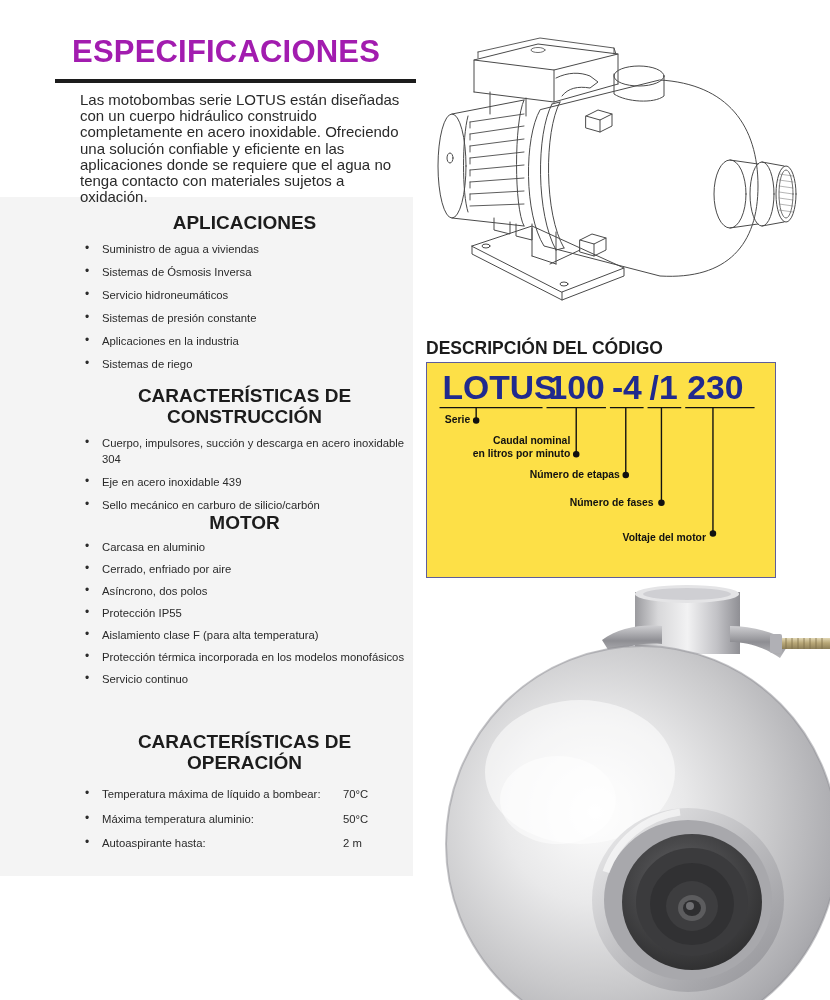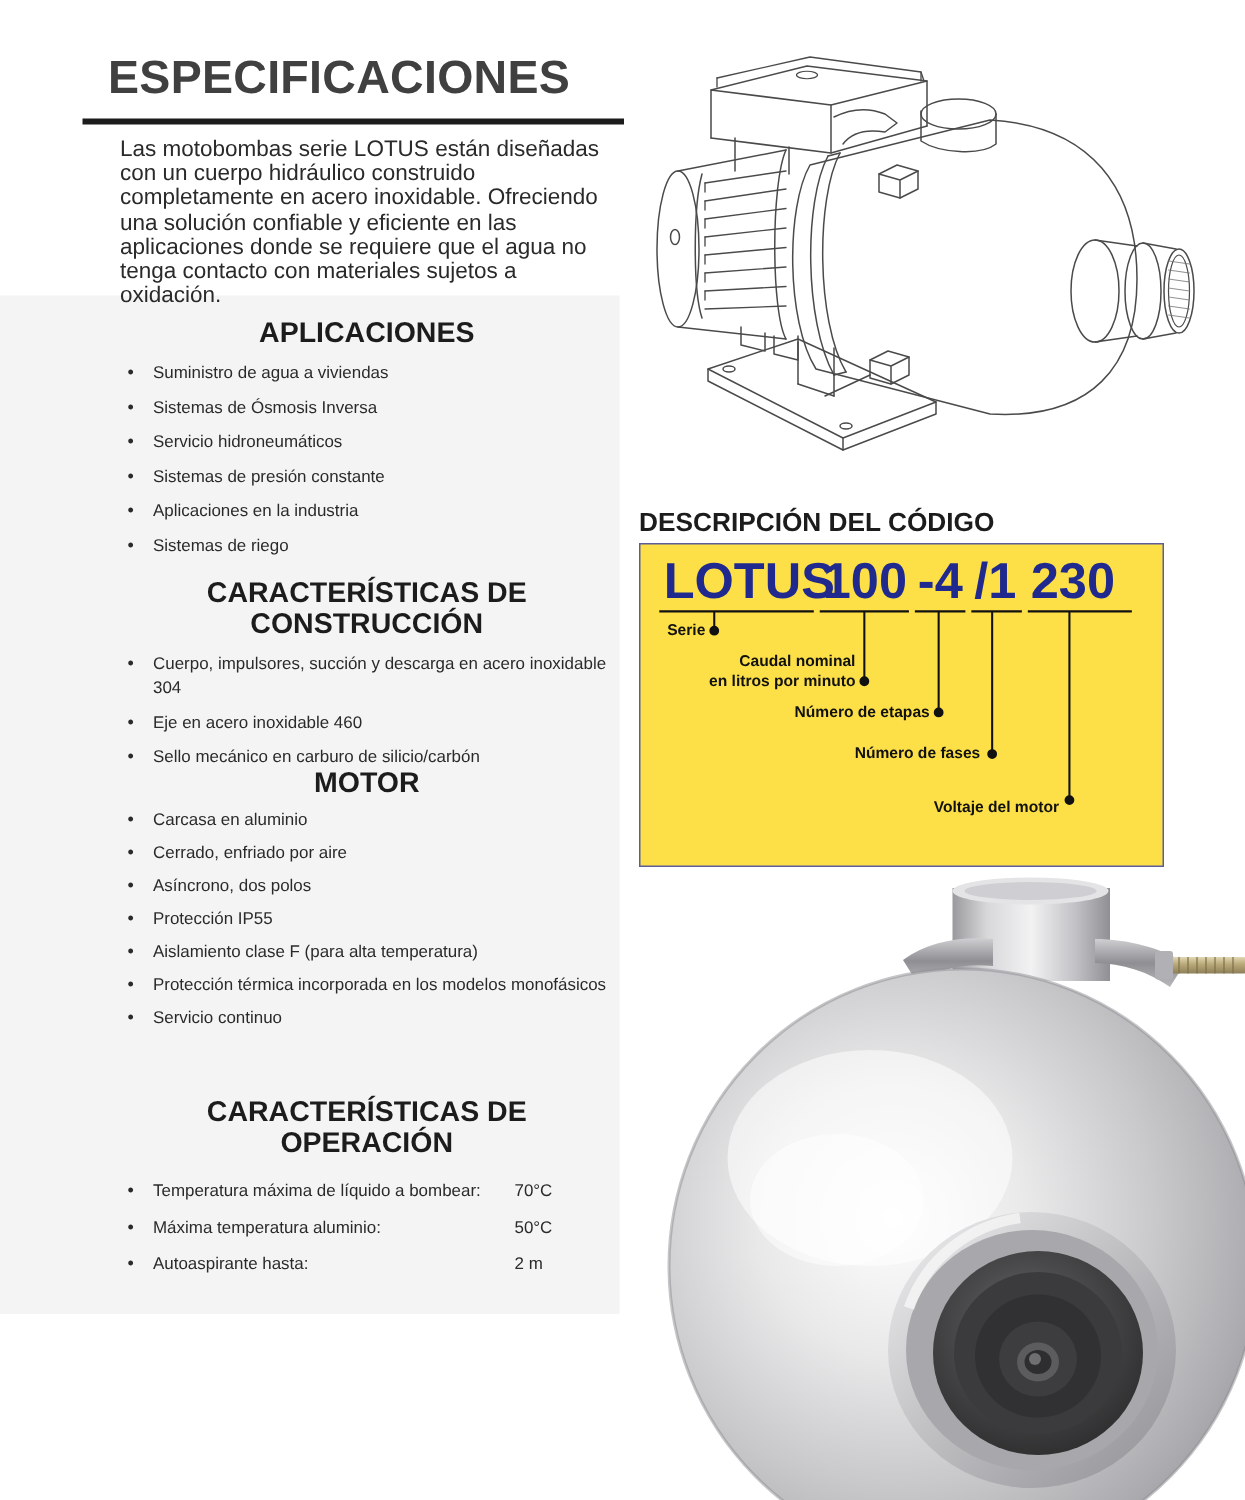--- a/index.html
+++ b/index.html
@@ -36,21 +36,21 @@
     height: 1000px;
   }
 
   .page-title {
     position: absolute;
     left: 72px;
     top: 34px;
     font-size: 31px;
     font-weight: bold;
     letter-spacing: .2px;
-    color: #404040;
+    color: #a21caf;
     white-space: nowrap;
   }
   .title-rule {
     position: absolute;
     left: 55px;
     top: 79px;
     width: 361px;
     height: 4px;
     background: #1c1c1c;
   }
@@ -192,21 +192,21 @@
       <li>Aplicaciones en la industria</li>
       <li>Sistemas de riego</li>
     </ul>
   </div>
 
   <div class="section" style="top:385px;">
     <div class="section-title">CARACTERÍSTICAS DE
 CONSTRUCCIÓN</div>
     <ul class="bullets">
       <li>Cuerpo, impulsores, succión y descarga en acero inoxidable 304</li>
-      <li>Eje en acero inoxidable 460</li>
+      <li>Eje en acero inoxidable 439</li>
       <li>Sello mecánico en carburo de silicio/carbón</li>
     </ul>
   </div>
 
   <div class="section" style="top:512px;">
     <div class="section-title small-gap">MOTOR</div>
     <ul class="bullets tight">
       <li>Carcasa en aluminio</li>
       <li>Cerrado, enfriado por aire</li>
       <li>Asíncrono, dos polos</li>

